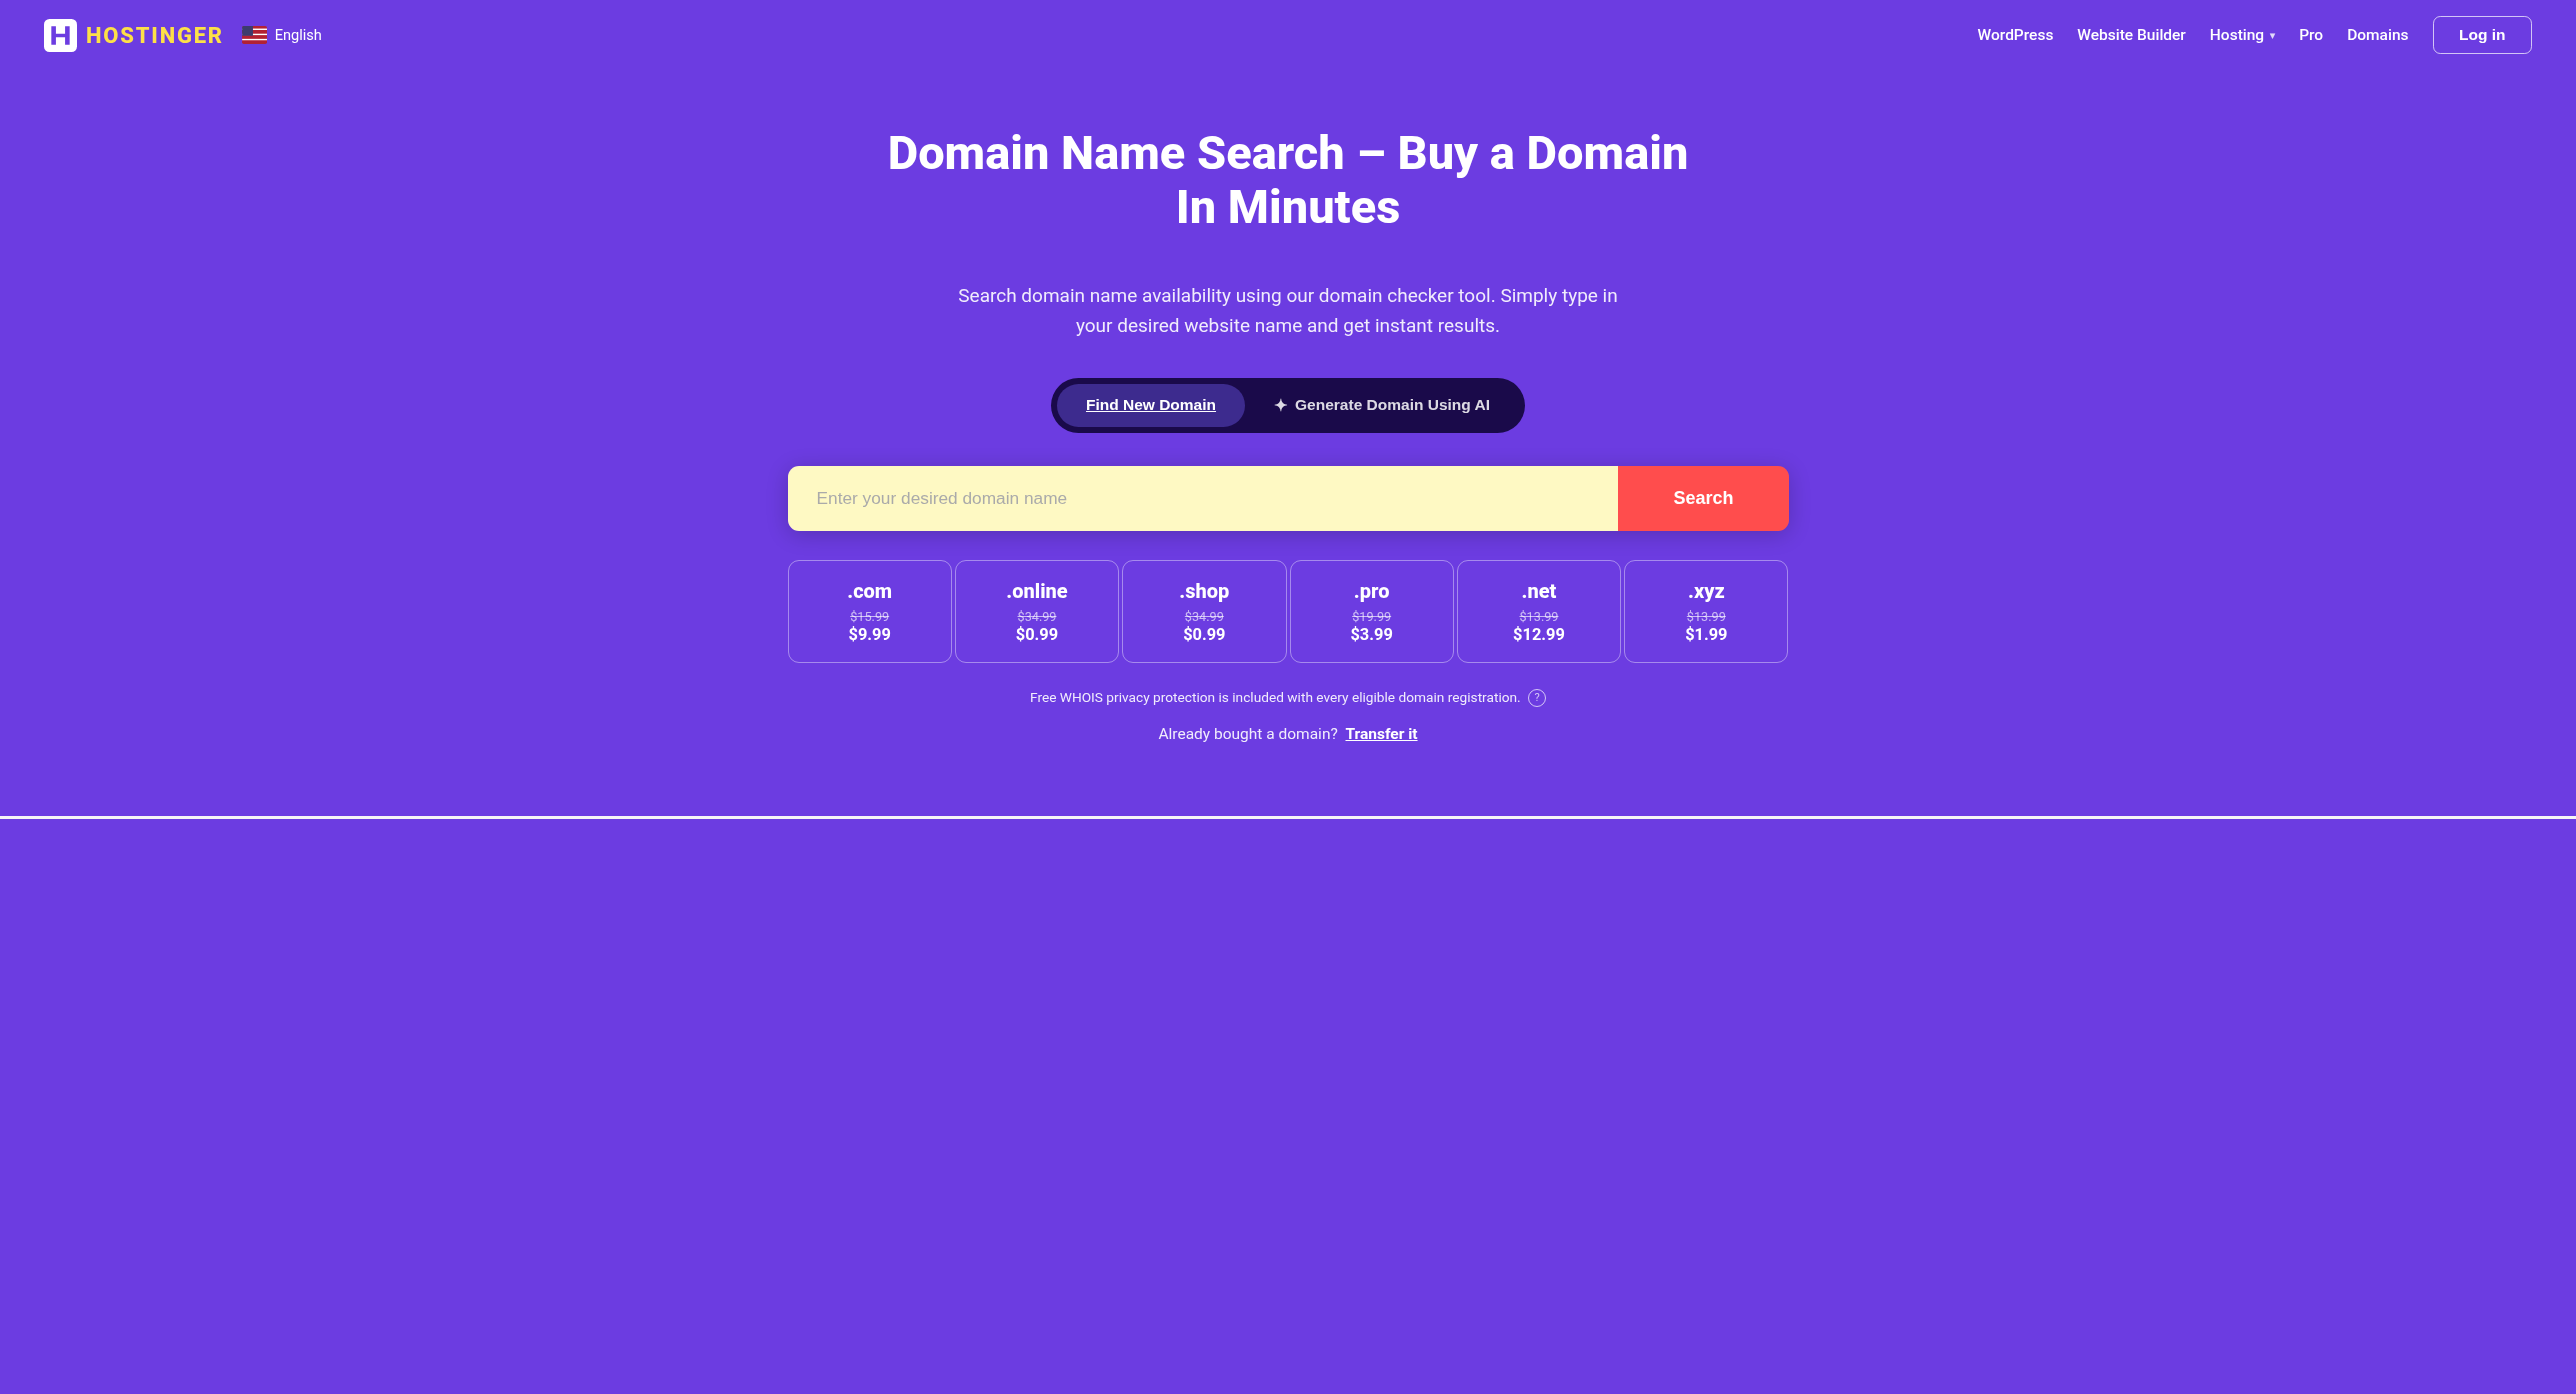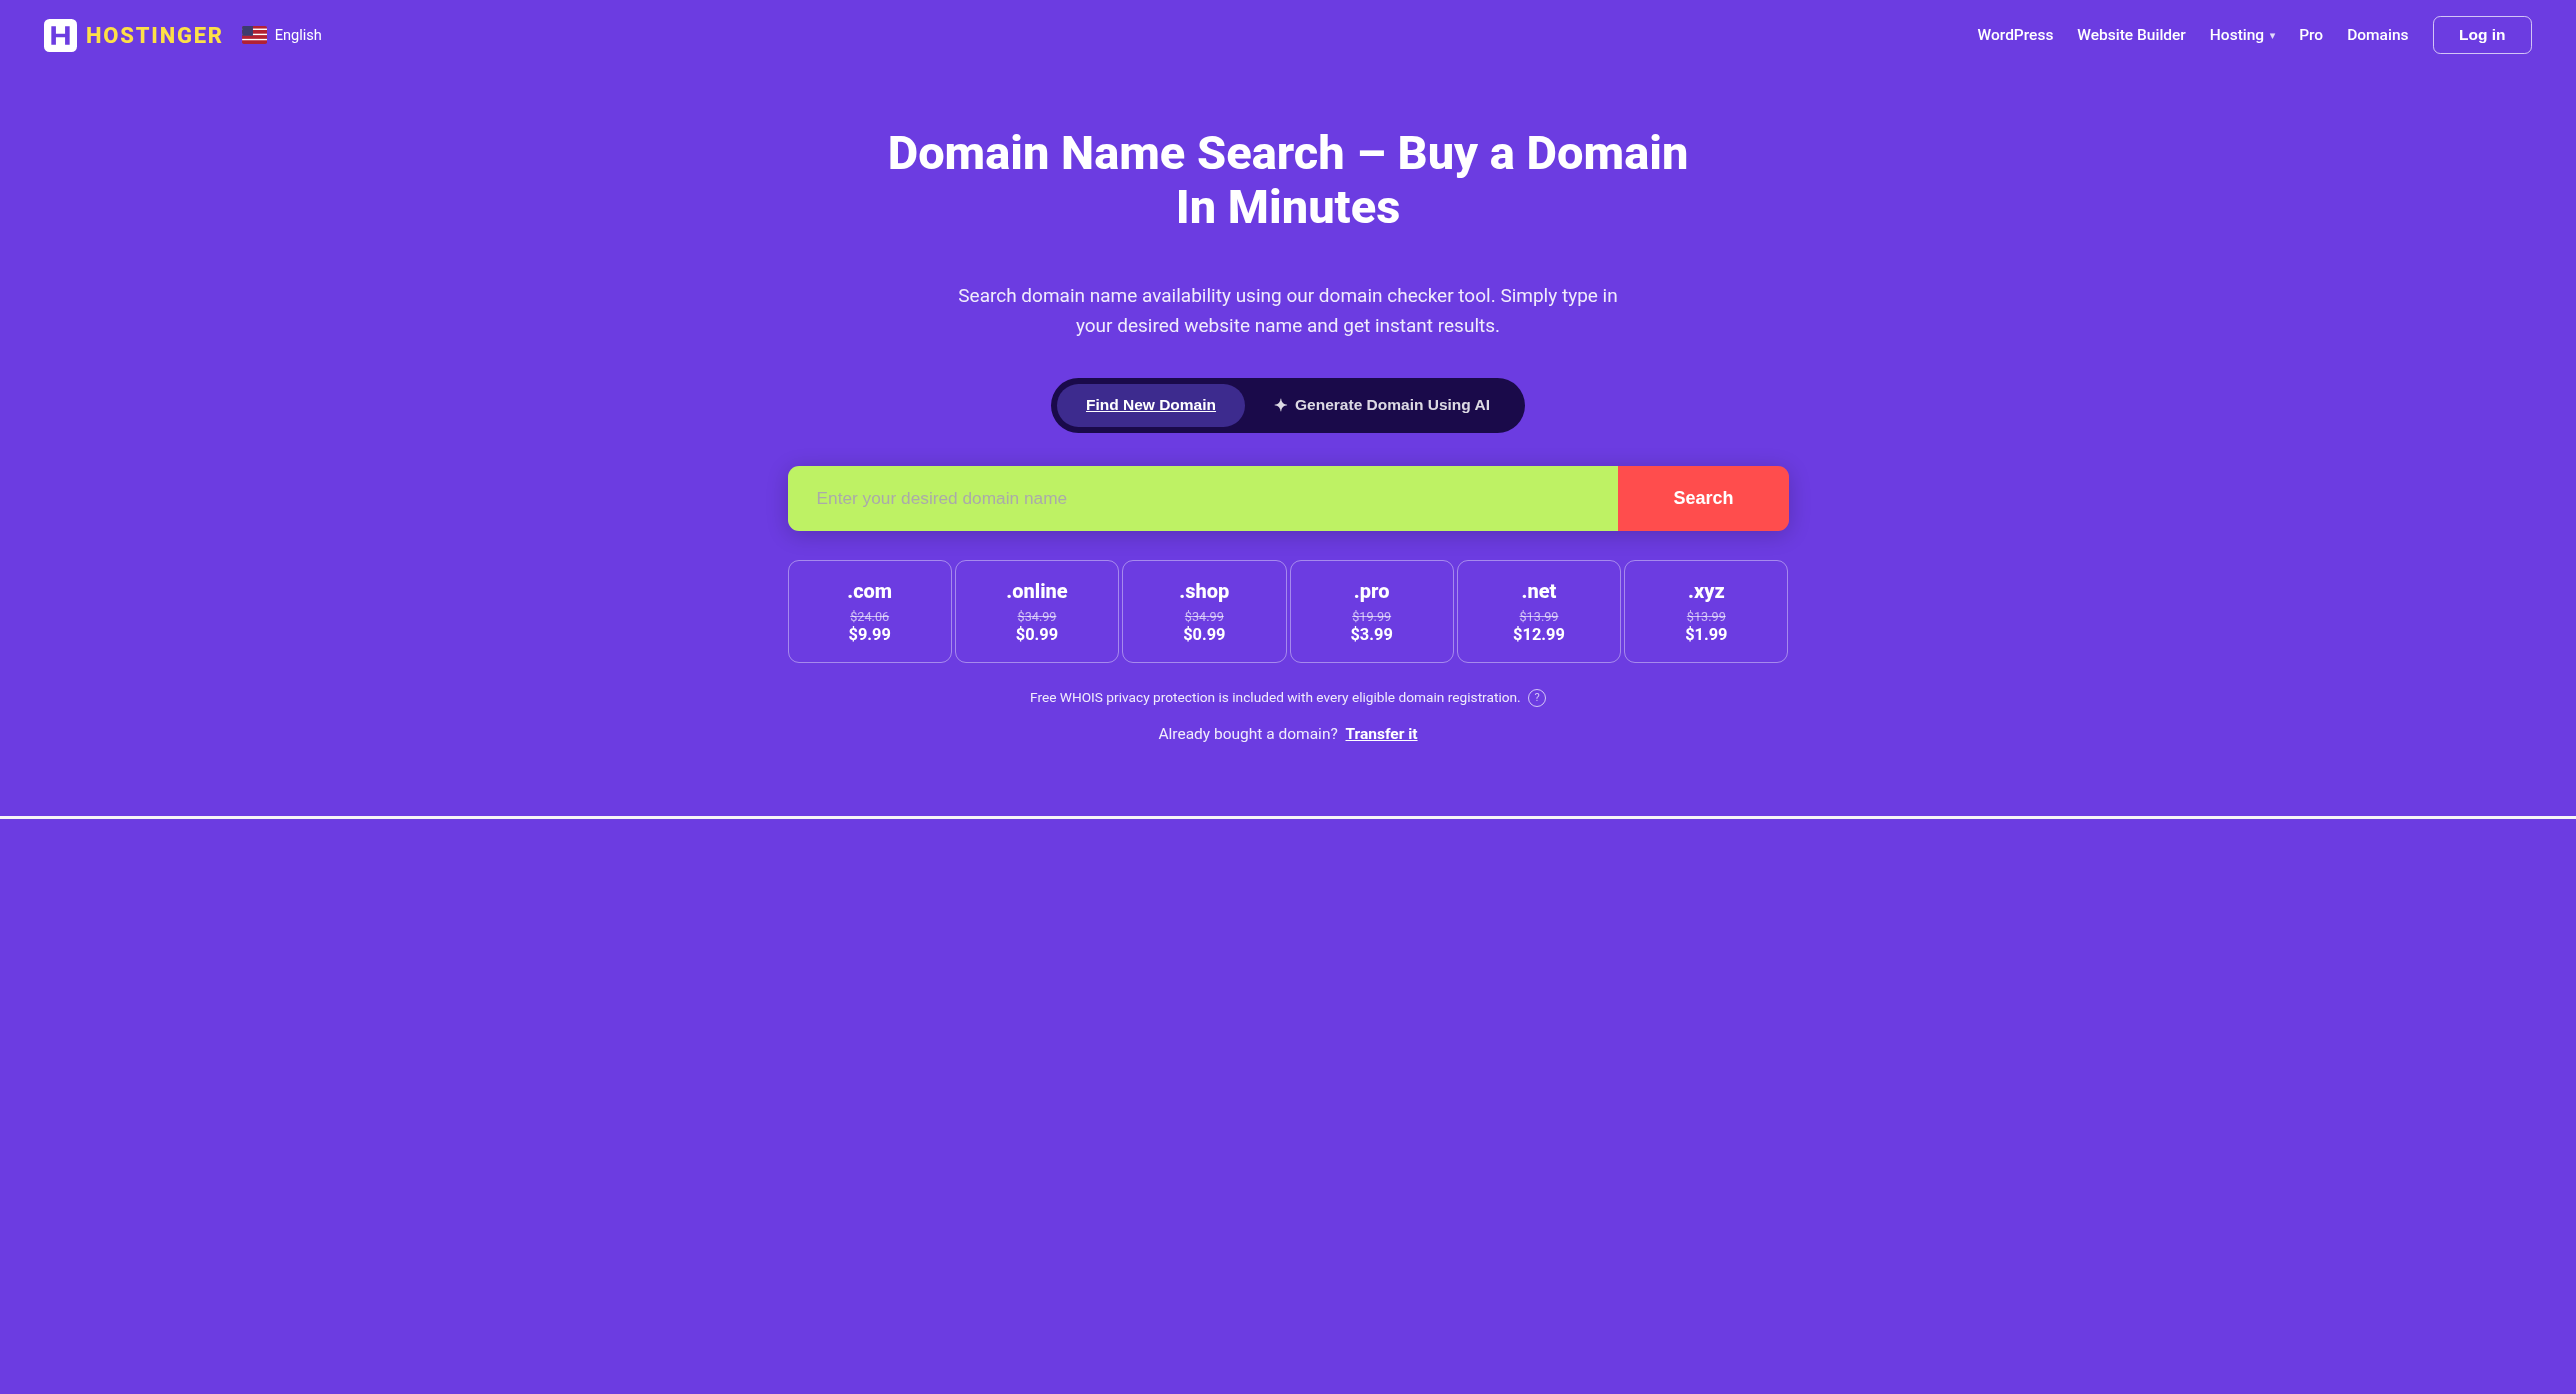--- a/index.html
+++ b/index.html
@@ -171,21 +171,21 @@
       overflow: hidden;
       box-shadow: 0 3.6px 22px rgba(0,0,0,0.2);
     }
 
     .search-input {
       flex: 1;
       padding: 22px 29px;
       font-size: 17.3px;
       border: none;
       outline: none;
-      background: #bef264;
+      background: #fef9c3;
       color: #333;
     }
 
     .search-input::placeholder {
       color: #aaa;
     }
 
     .search-btn {
       background: #ff4d4d;
       color: #fff;
@@ -341,21 +341,21 @@
   </div>
 
   <div class="search-container">
     <input class="search-input" type="text" placeholder="Enter your desired domain name" style="">
     <button class="search-btn">Search</button>
   </div>
 
   <div class="domain-cards">
     <div class="domain-card">
       <div class="domain-ext">.com</div>
-      <div class="domain-old-price">$24.06</div>
+      <div class="domain-old-price">$15.99</div>
       <div class="domain-new-price">$9.99</div>
     </div>
     <div class="domain-card">
       <div class="domain-ext">.online</div>
       <div class="domain-old-price">$34.99</div>
       <div class="domain-new-price">$0.99</div>
     </div>
     <div class="domain-card">
       <div class="domain-ext">.shop</div>
       <div class="domain-old-price">$34.99</div>

